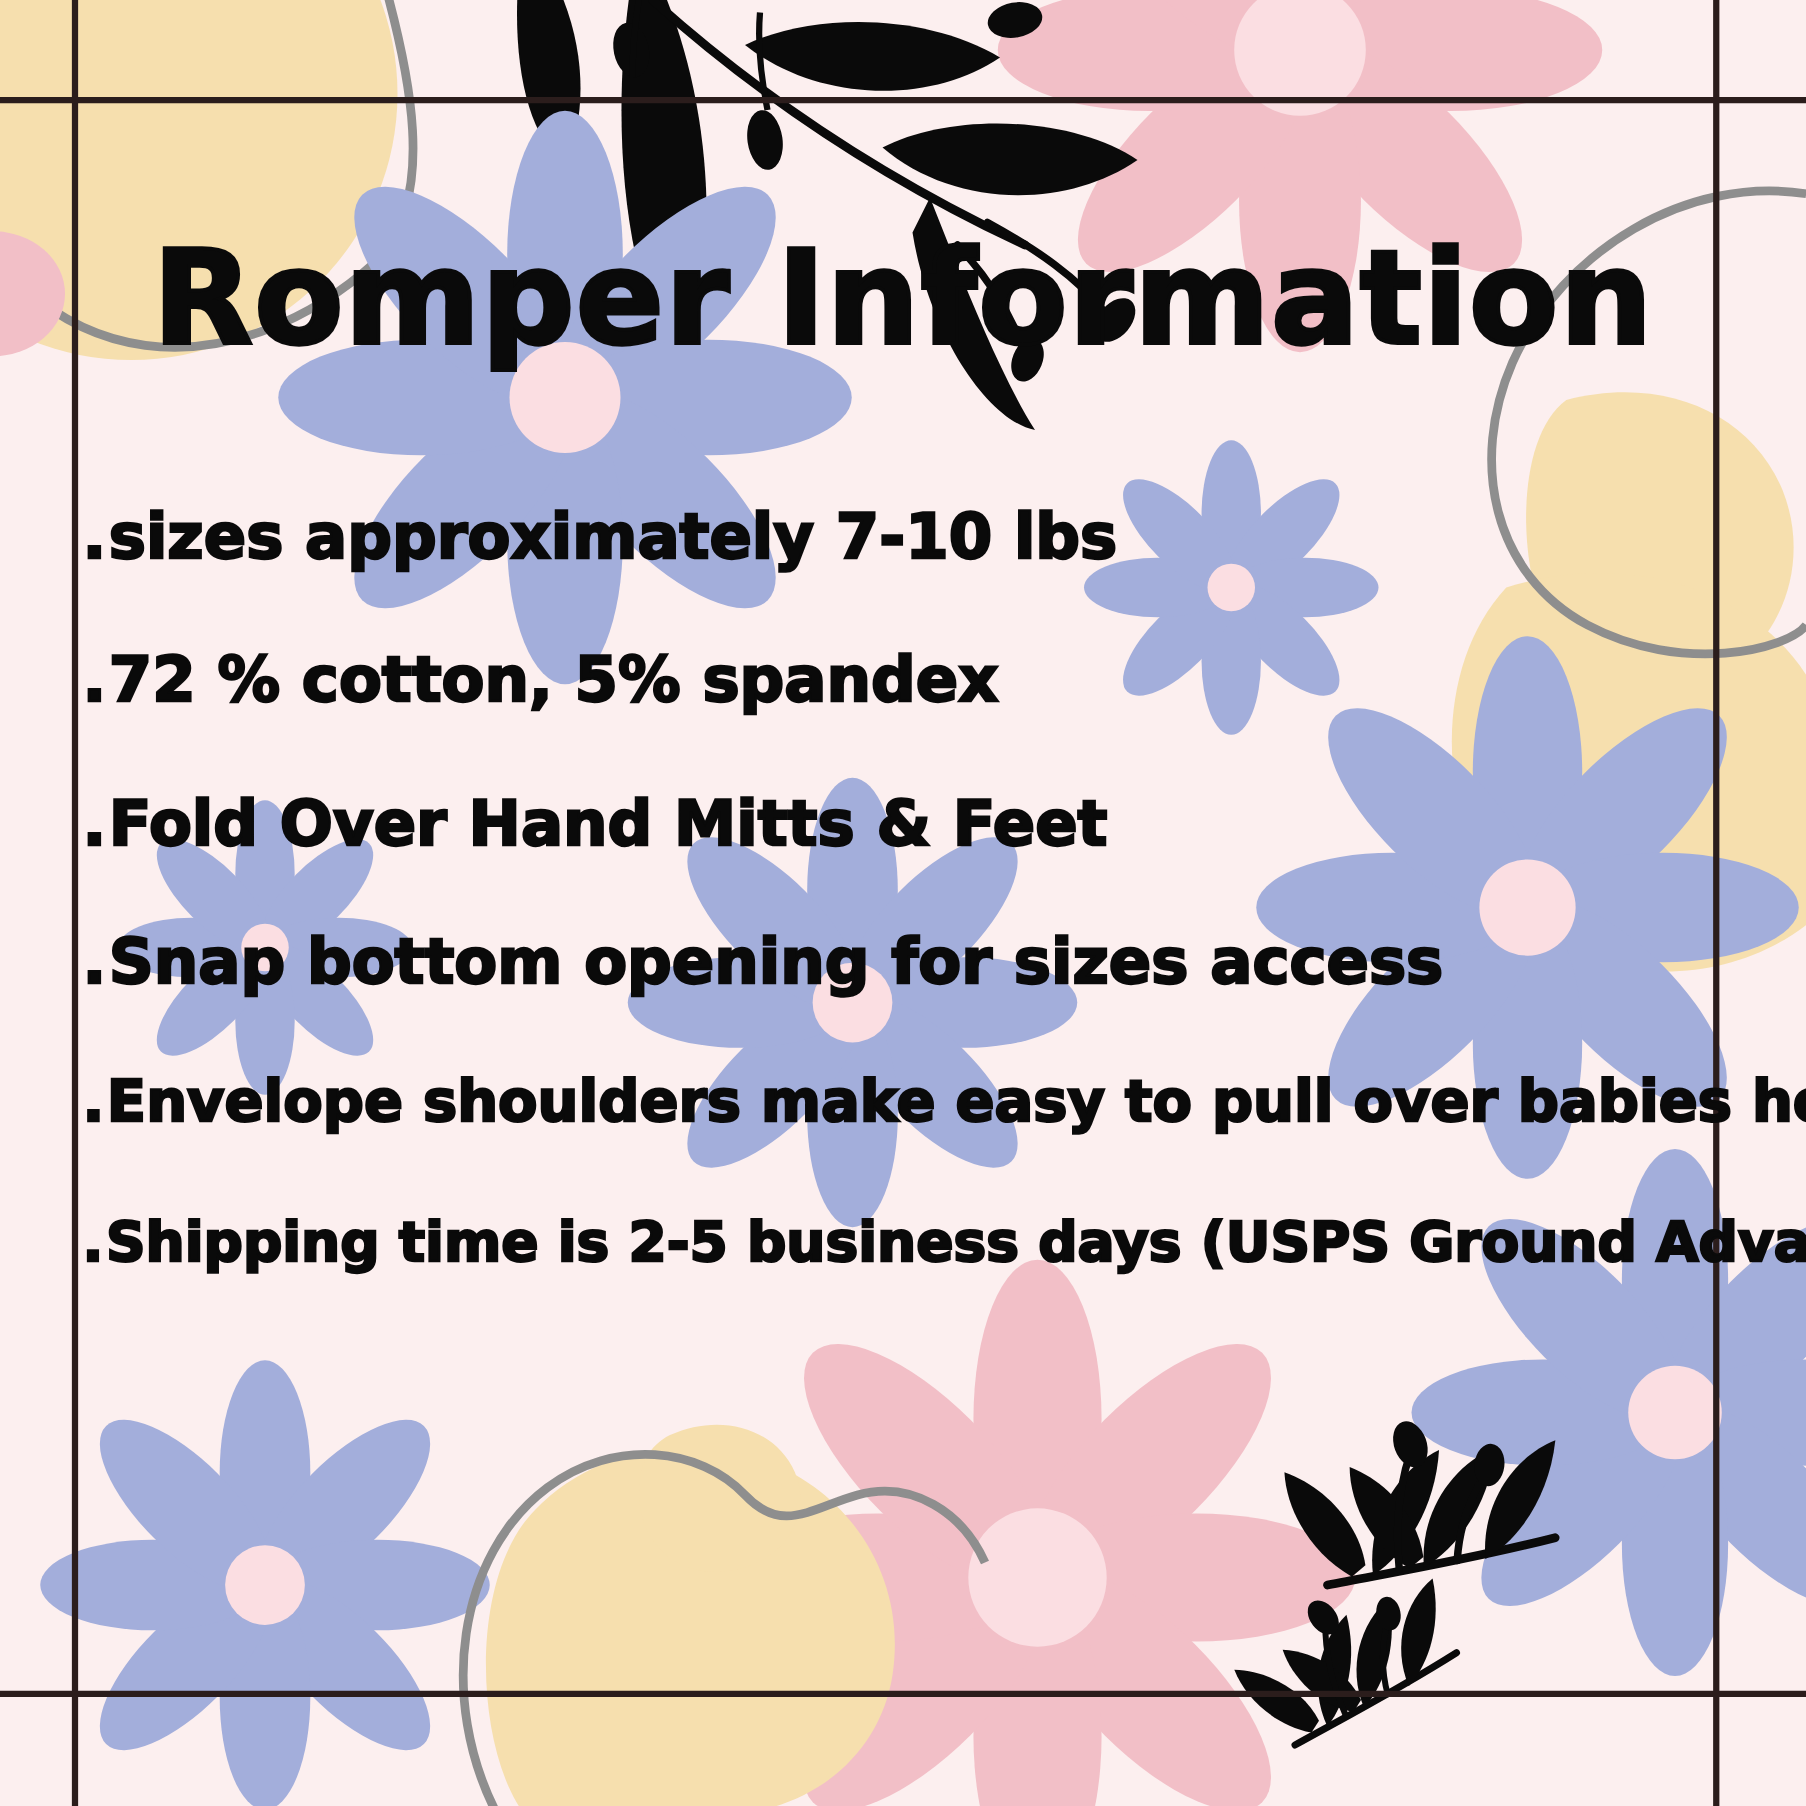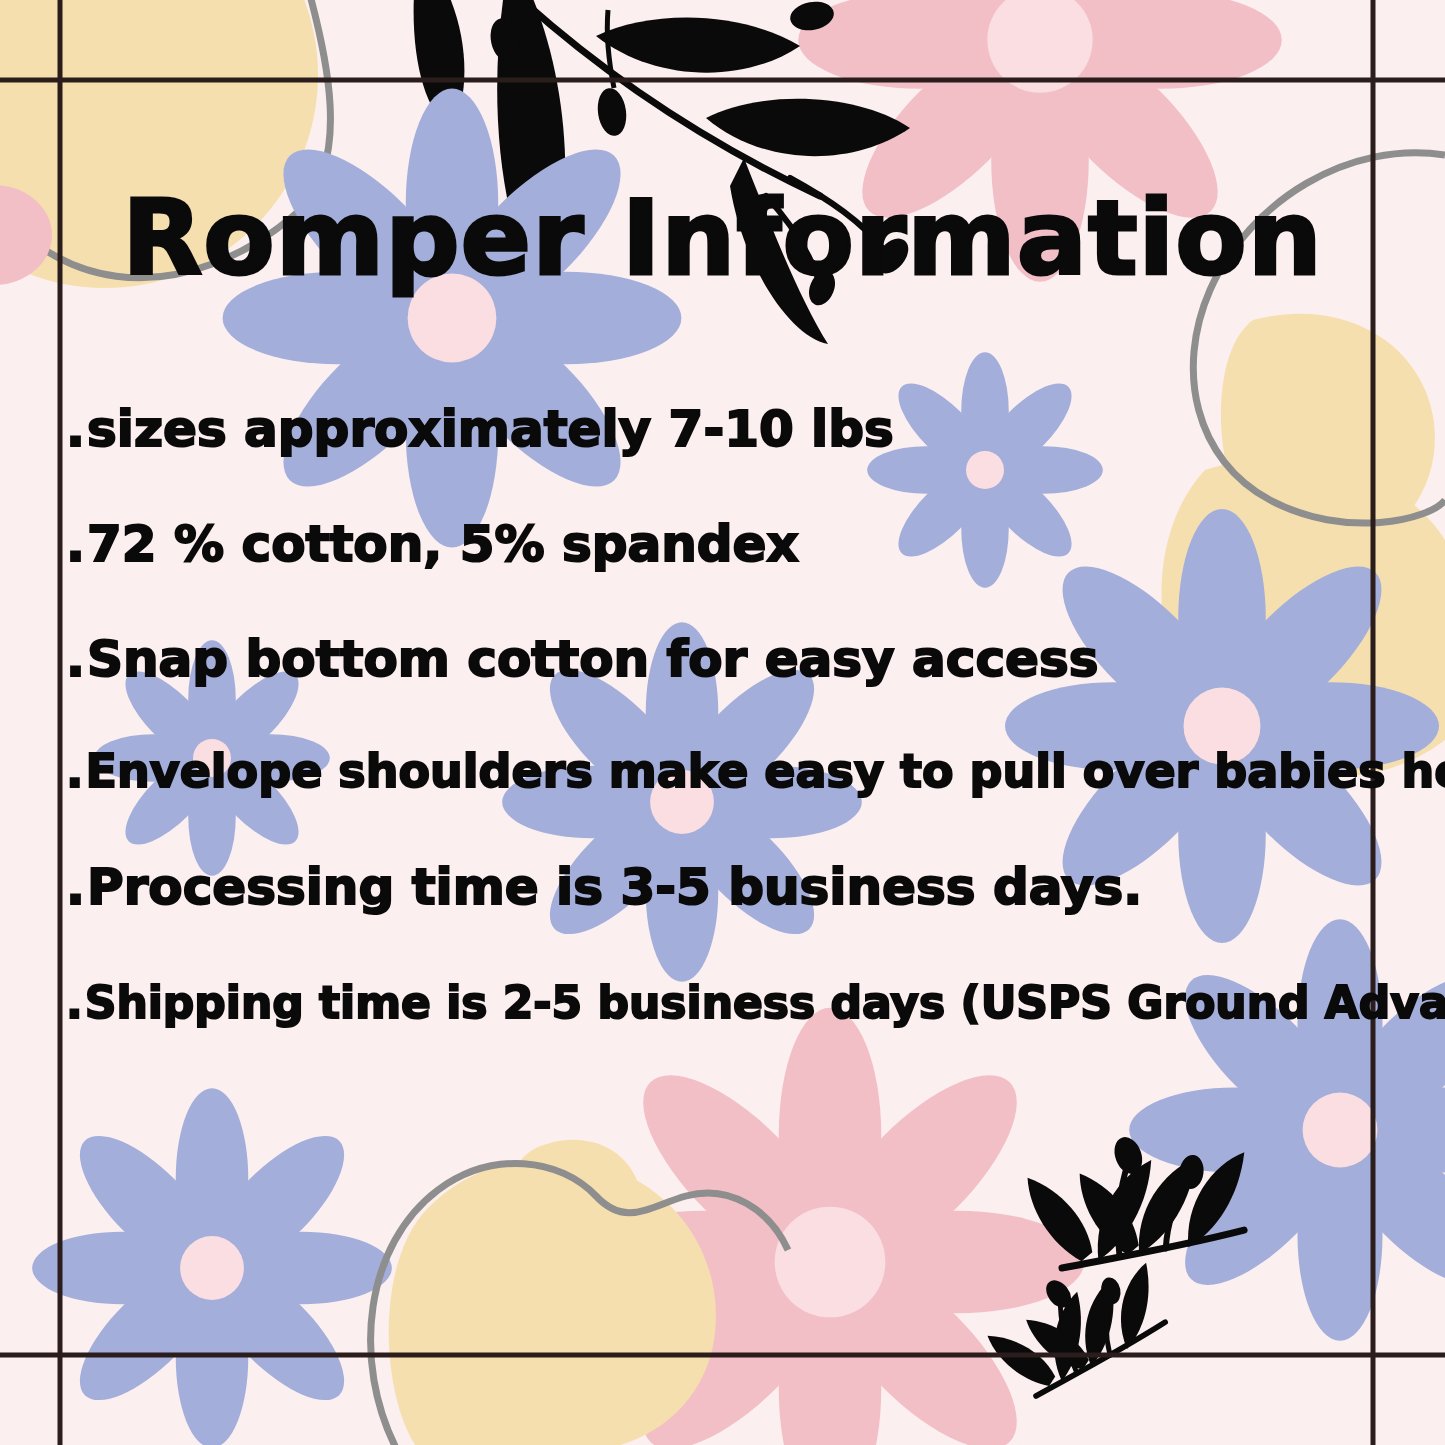--- a/index.html
+++ b/index.html
@@ -227,28 +227,28 @@
 
     <div class="doc-title">Romper Information</div>
 
     <ul class="bullet-list">
       <li class="bullet-item bi-0">
         <span class="marker">.</span><span>sizes approximately 7-10 lbs</span>
       </li>
       <li class="bullet-item bi-1">
         <span class="marker">.</span><span>72 % cotton, 5% spandex</span>
       </li>
+      <li class="bullet-item bi-2">
+        <span class="marker">.</span><span>Fold Over Hand Mitts  &amp;  Feet</span>
+      </li>
       <li class="bullet-item bi-3">
-        <span class="marker">.</span><span>Snap bottom cotton for easy access</span>
+        <span class="marker">.</span><span>Snap bottom opening for sizes access</span>
       </li>
       <li class="bullet-item bi-4">
         <span class="marker">.</span><span>Envelope shoulders make easy to pull over babies head</span>
       </li>
-      <li class="bullet-item bi-5">
-        <span class="marker">.</span><span>Processing time is 3-5 business days.</span>
-      </li>
       <li class="bullet-item bi-6">
         <span class="marker">.</span><span>Shipping time is 2-5 business days (USPS Ground Advantage)</span>
       </li>
     </ul>
 
   </div>
 </div>
 
 </body></html>

